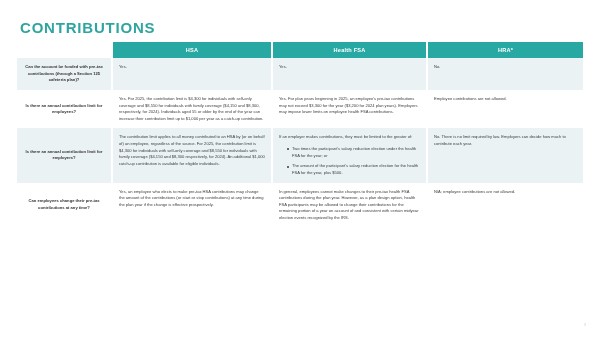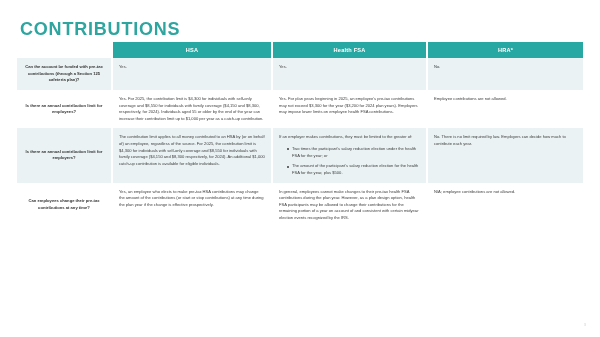--- a/index.html
+++ b/index.html
@@ -20,21 +20,21 @@
     width: 600px;
     height: 337px;
     box-sizing: border-box;
     padding: 0;
   }
 
   .page-title {
     position: absolute;
     left: 20px;
     top: 20px;
-    font-size: 18px;
+    font-size: 15px;
     font-weight: bold;
     letter-spacing: 0.8px;
     color: #2fa5a0;
     line-height: 1;
   }
 
   .table-wrap {
     position: absolute;
     left: 17px;
     top: 42px;

